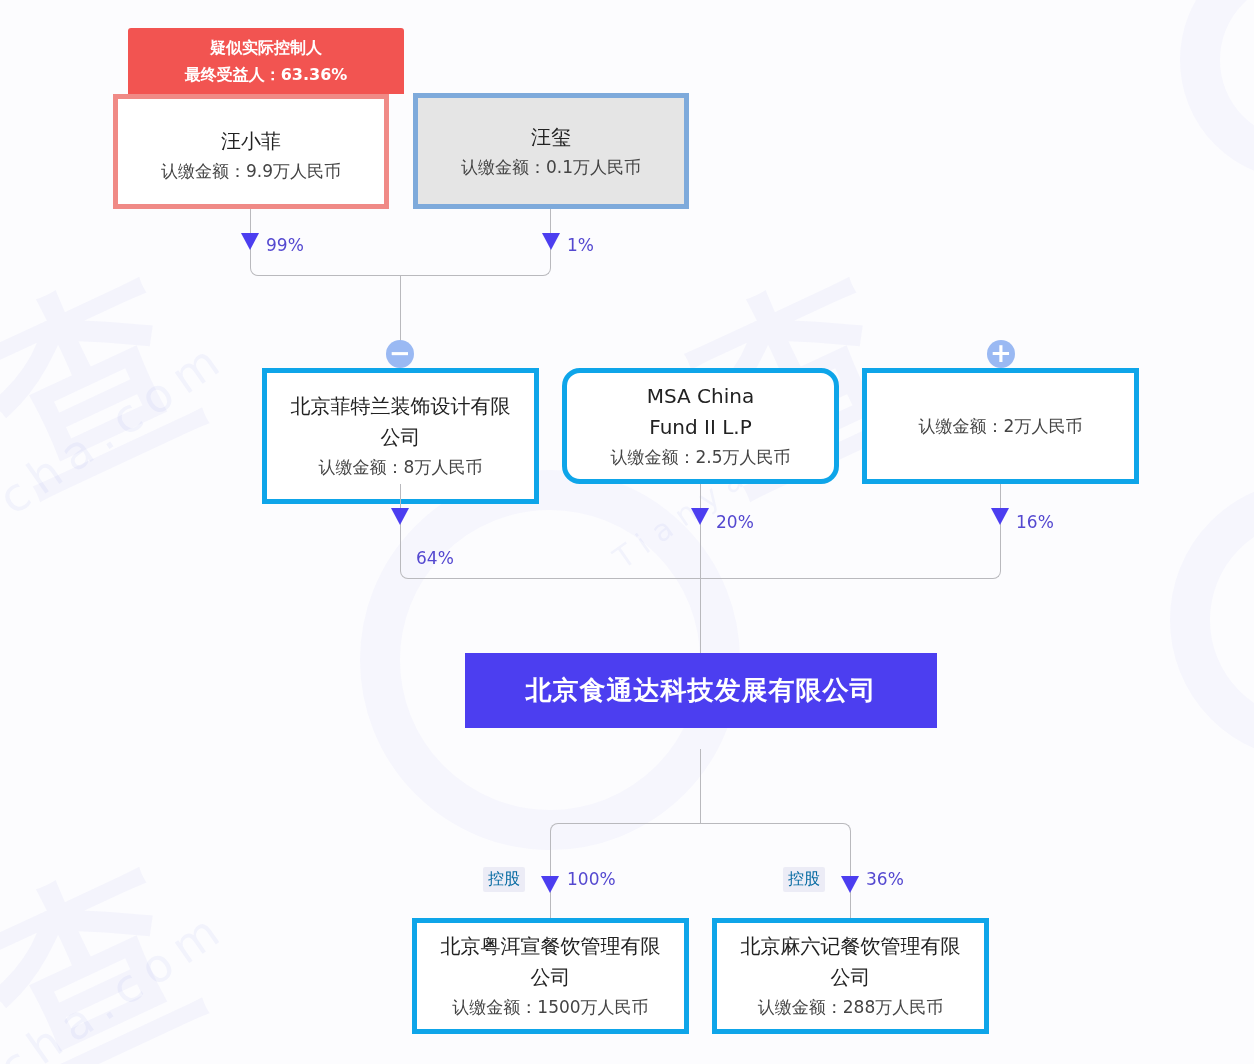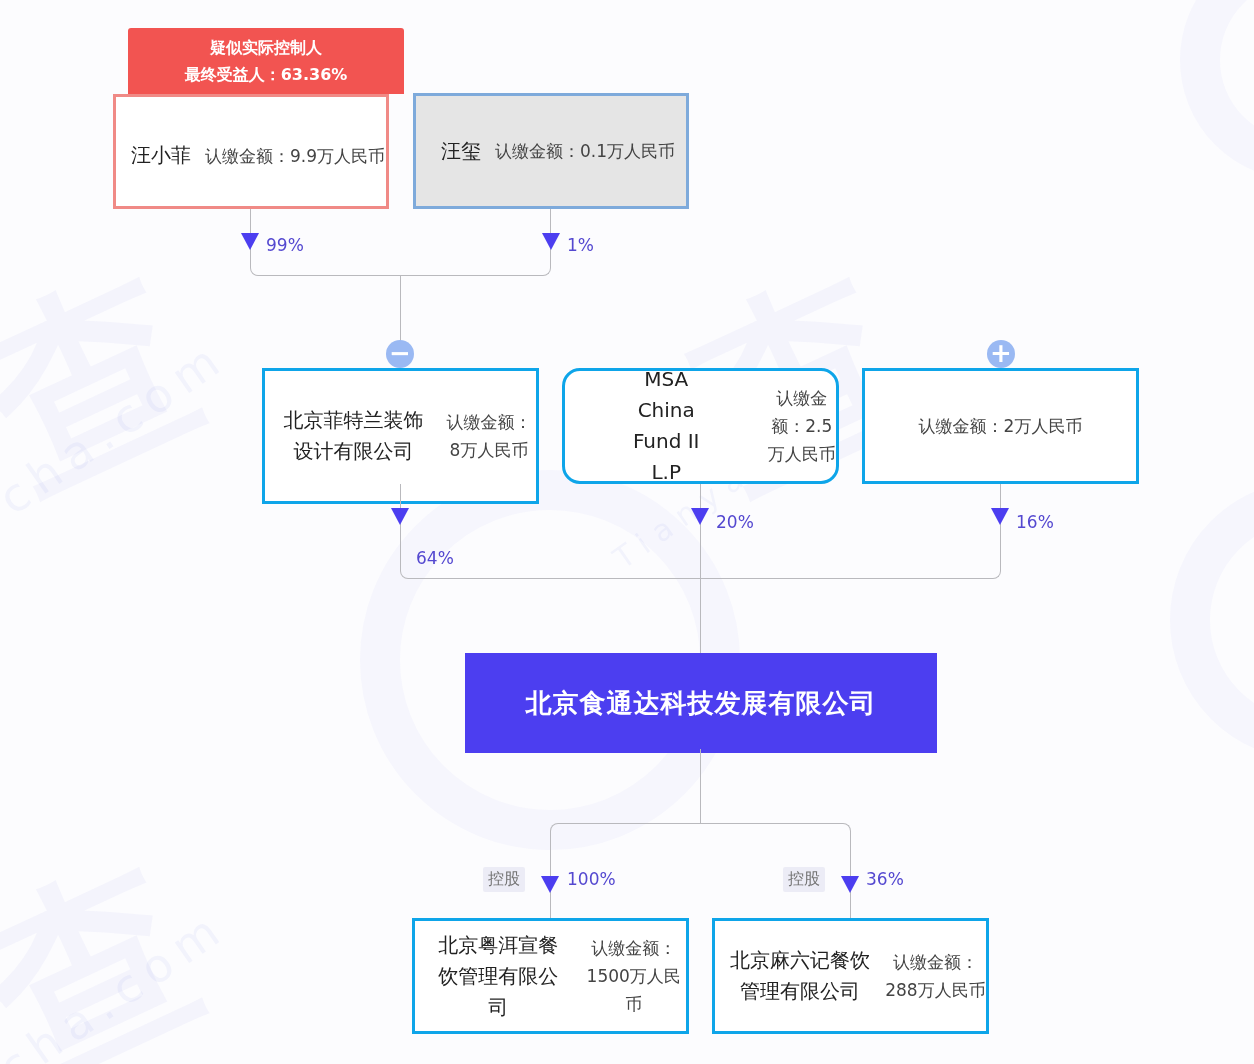--- a/index.html
+++ b/index.html
@@ -8,56 +8,56 @@
     background: #fcfcfe;
     font-family: "DejaVu Sans", "Liberation Sans", sans-serif;
     color: #333;
   }
   .wm { position: absolute; color: rgba(90,95,220,0.05); font-weight: bold; pointer-events: none; }
   .wm-text { position: absolute; color: rgba(90,95,220,0.06); font-size: 46px; letter-spacing: 10px; transform: rotate(-35deg); pointer-events: none; }
   .wm-ring { position: absolute; border-radius: 50%; border: 40px solid rgba(90,95,220,0.04); pointer-events: none; }
 
   .node {
     position: absolute; box-sizing: border-box; background: #fff;
-    border: 3px solid #0ea5e9; text-align: center;
-    display: flex; flex-direction: row; justify-content: center; align-items: center;
+    border: 5px solid #0ea5e9; text-align: center;
+    display: flex; flex-direction: column; justify-content: center; align-items: center;
   }
   .node .name { font-size: 20px; line-height: 31px; color: #222; padding: 0 14px; }
   .node .amt { font-size: 17px; line-height: 28px; color: #444; }
   .node.blue { background: #e5e5e5; border-color: #7eaadb; }
   .node.red { border-color: #f08a86; }
 
   .badge {
     position: absolute; box-sizing: border-box; background: #f25451; color: #fff;
     text-align: center; font-size: 16px; font-weight: bold; line-height: 27px;
     border-radius: 3px 3px 0 0; padding-top: 6px;
   }
   .badge:after {
     content: ""; position: absolute; left: 50%; bottom: -9px; margin-left: -9px;
     border-left: 9px solid transparent; border-right: 9px solid transparent; border-top: 9px solid #f25451;
   }
 
   .main {
-    position: absolute; left: 465px; top: 653px; width: 472px; height: 100px;
+    position: absolute; left: 465px; top: 653px; width: 472px; height: 75px;
     background: #4c3ef0; color: #fff; font-size: 26px; font-weight: bold;
     display: flex; align-items: center; justify-content: center; letter-spacing: 1px;
   }
 
   .line { position: absolute; background: #b9b9bd; }
   .bracket { position: absolute; box-sizing: border-box; border: 1px solid #b9b9bd; }
   .bracket.up { border-top: none; border-radius: 0 0 8px 8px; }
   .bracket.down { border-bottom: none; border-radius: 8px 8px 0 0; }
 
   .arrow {
     position: absolute; width: 0; height: 0;
     border-left: 9px solid transparent; border-right: 9px solid transparent; border-top: 17px solid #4c3ef0;
   }
   .pct { position: absolute; font-size: 17px; color: #5448d0; }
   .tag {
-    position: absolute; background: #ececf6; color: #737373; font-size: 16px;
+    position: absolute; background: #ececf6; color: #0369a1; font-size: 16px;
     padding: 2px 5px; border-radius: 2px;
   }
   .toggle {
     position: absolute; width: 28px; height: 28px; border-radius: 50%;
     background: #9ab9f3; color: #fff; font-size: 26px; font-weight: bold;
     line-height: 27px; text-align: center; cursor: pointer;
   }
 </style>
 </head>
 <body>

